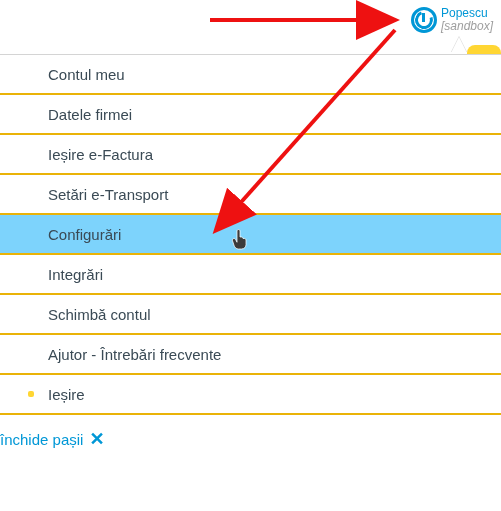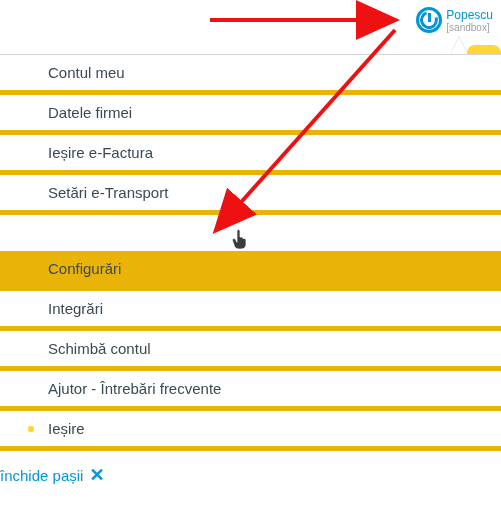--- a/index.html
+++ b/index.html
@@ -47,21 +47,21 @@
     .power-icon::after {
       content: "";
       position: absolute;
       width: 3px;
       height: 9px;
       background: #0097d6;
       top: 3px;
     }
     .user-text { line-height: 1.1; }
     .user-name { color: #0097d6; font-size: 12px; }
-    .user-env { color: #9e9e9e; font-size: 10px; }
+    .user-env { color: #9e9e9e; font-size: 12px; font-style: italic; }
     .speech-tail {
       position: absolute;
       top: 37px;
       right: 34px;
       width: 0; height: 0;
       border-left: 8px solid transparent;
       border-right: 8px solid transparent;
       border-bottom: 16px solid #fff;
       z-index: 3;
       filter: drop-shadow(0 -1px 0 #d4d4d4);
@@ -84,36 +84,36 @@
       right: 0;
       background: #fff;
       z-index: 2;
       border-top: 1px solid #d4d4d4;
     }
     .menu-item {
       height: 40px;
       display: flex;
       align-items: center;
       padding-left: 48px;
-      border-bottom: 5px solid #eab308;
+      border-bottom: 2px solid #eab308;
       font-size: 15px;
       color: #3a4a55;
       cursor: pointer;
       position: relative;
     }
     .leading-dot {
       position: absolute;
       left: 28px;
       top: 50%;
       width: 6px; height: 6px;
       background: #ffd633;
       border-radius: 2px;
       transform: translateY(-50%);
     }
-    .menu-item.highlight { background: #eab308; margin-top: 36px; }
+    .menu-item.highlight { background: #7dd3fc; }
     .menu-item.last-row { padding-left: 48px; }
     .close-steps {
       height: 48px;
       display: flex;
       align-items: center;
       justify-content: flex-start;
       gap: 6px;
       color: #0097d6;
       font-size: 15px;
       cursor: pointer;

